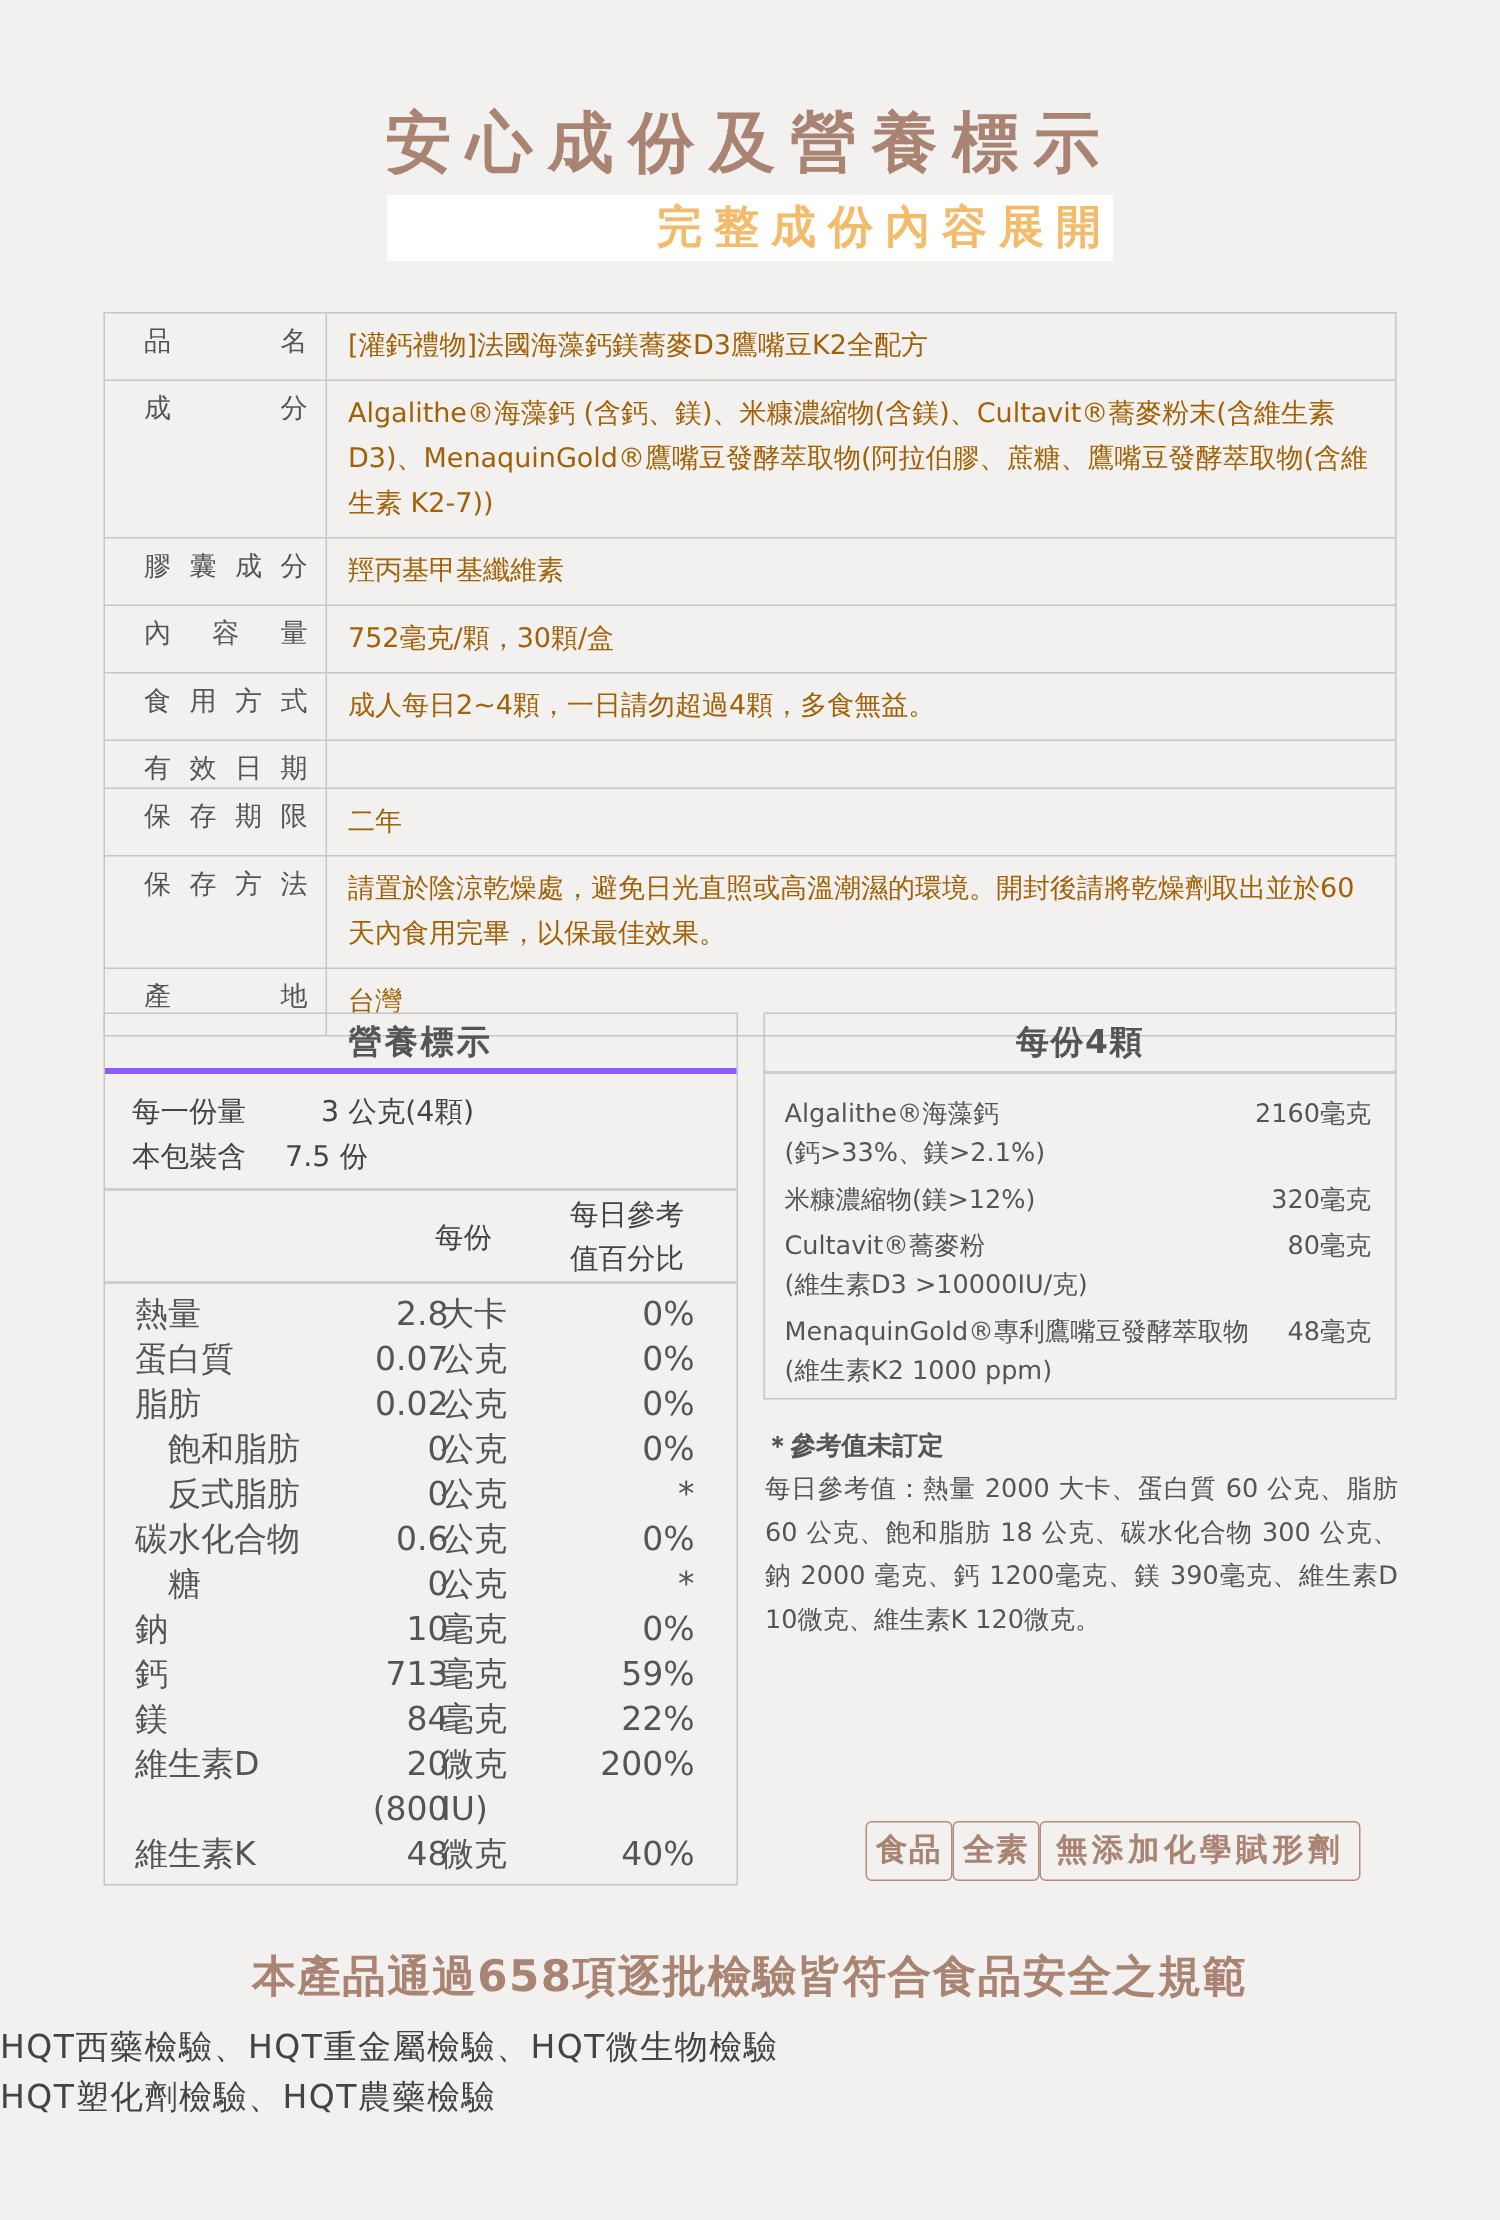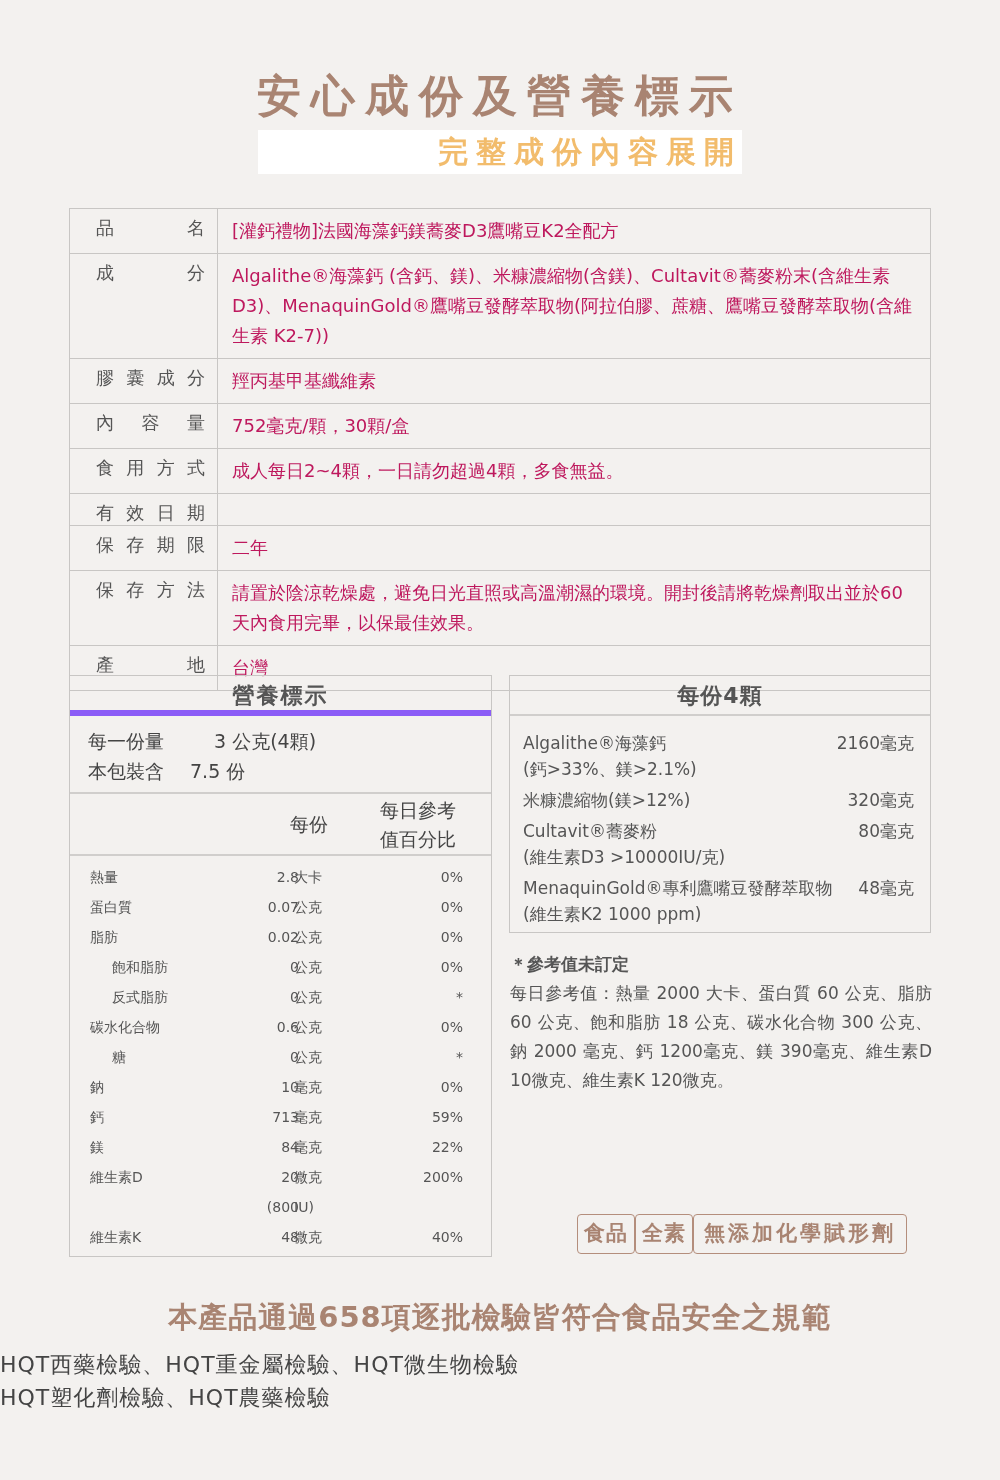--- a/index.html
+++ b/index.html
@@ -11,34 +11,34 @@
   .subtitle-box { position: absolute; left: 258px; top: 130px; width: 484px; height: 44px; background: #ffffff;
     text-align: right; }
   .subtitle { font-size: 30px; font-weight: bold; color: #f2bc6c; letter-spacing: 8px; line-height: 44px; }
 
   
   .info-table { position: absolute; left: 69px; top: 208px; width: 862px; border: 1.5px solid #c8c6c4; border-bottom: none; }
   .info-row { display: flex; border-bottom: 1.5px solid #c8c6c4; }
   .info-label { width: 148px; flex: none; border-right: 1.5px solid #c8c6c4; padding: 7px 0 0 26px;
     font-size: 18px; color: #555; display: flex; justify-content: space-between; padding-right: 12px; line-height: 24px; }
   .info-label span { display: inline-block; }
-  .info-value { flex: 1; padding: 7px 14px 7px 14px; font-size: 18px; line-height: 30px; color: #be185d; }
+  .info-value { flex: 1; padding: 7px 14px 7px 14px; font-size: 18px; line-height: 30px; color: #a16207; }
 
   
   .nut-panel { position: absolute; left: 69px; top: 675px; width: 423px; height: 582px; border: 1.5px solid #c8c6c4; }
-  .nut-head { height: 40px; border-bottom: 6px solid #8b5cf6; text-align: center; font-size: 22px; font-weight: bold;
+  .nut-head { height: 40px; border-bottom: 4px solid #8b5cf6; text-align: center; font-size: 22px; font-weight: bold;
     line-height: 40px; color: #555; letter-spacing: 2px; }
   .nut-serv { height: 78px; border-bottom: 2px solid #d0cecc; padding: 10px 0 0 18px; font-size: 19px; line-height: 30px; color: #444; }
   .nut-serv .row { display: flex; }
   .nut-serv .k { width: 120px; }
   .nut-colhead { height: 62px; border-bottom: 2px solid #d0cecc; position: relative; font-size: 19px; color: #444; }
   .ch-per { position: absolute; left: 220px; top: 18px; }
   .ch-dv { position: absolute; left: 310px; top: 2px; line-height: 29px; text-align: right; }
   .nut-rows { padding-top: 6px; }
-  .nut-row { position: relative; height: 30px; font-size: 14px; color: #555; line-height: 30px; }
+  .nut-row { position: relative; height: 30px; font-size: 22px; color: #555; line-height: 30px; }
   .nut-row .n { position: absolute; left: 20px; }
   .nut-row .n.indent { left: 42px; }
   .nut-row .v { position: absolute; right: 192px; text-align: right; }
   .nut-row .u { position: absolute; left: 224px; }
   .nut-row .p { position: absolute; right: 28px; text-align: right; }
 
   
   .per-panel { position: absolute; left: 509px; top: 675px; width: 422px; height: 258px; border: 1.5px solid #c8c6c4; }
   .per-head { height: 40px; border-bottom: 2px solid #d0cecc; text-align: center; font-size: 22px; font-weight: bold;
     line-height: 40px; color: #555; letter-spacing: 1px; }

